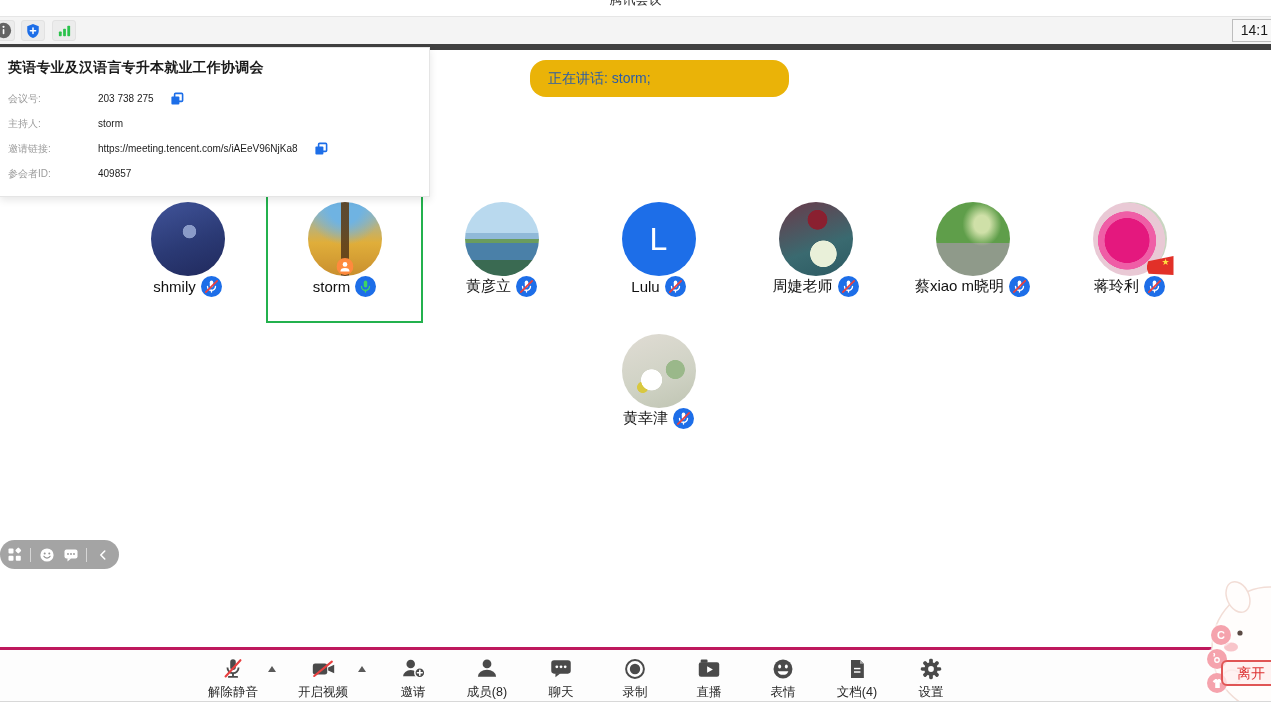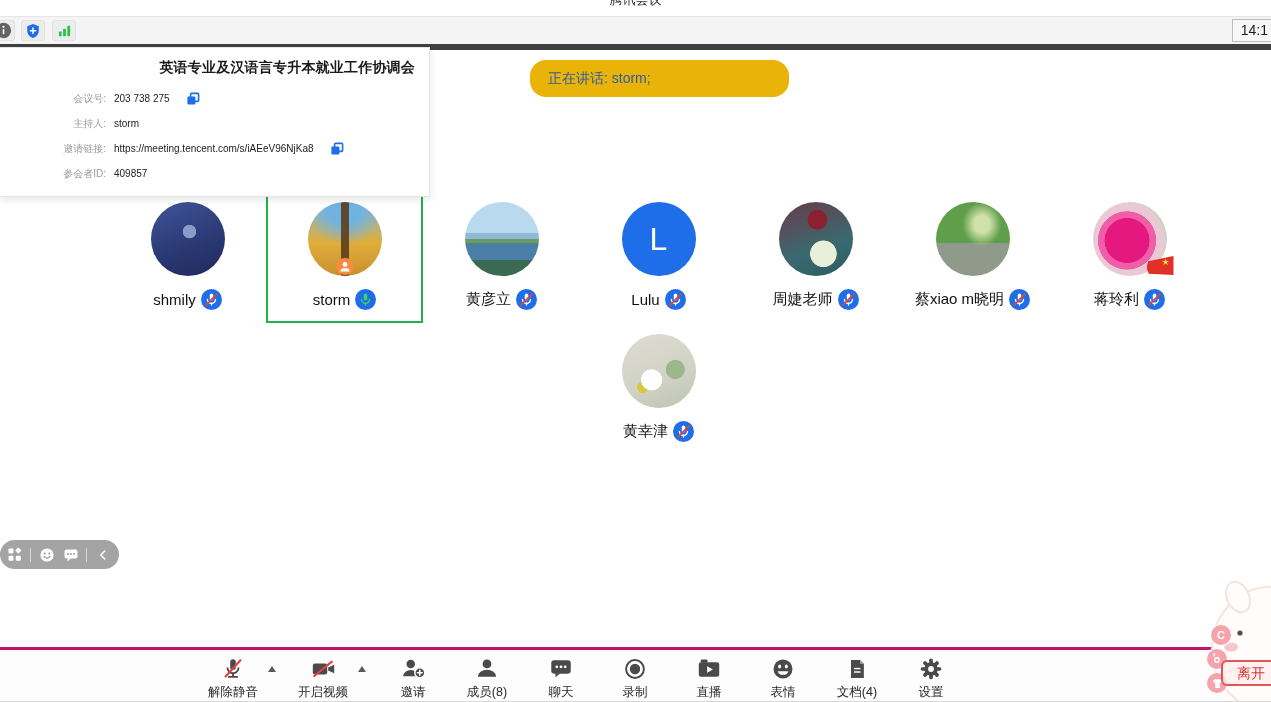--- a/index.html
+++ b/index.html
@@ -10,42 +10,42 @@
   .titlebar { position:absolute; left:0; top:0; width:100%; height:16px; background:#fff; overflow:hidden; }
   .titlebar .apptitle { position:absolute; left:0; right:0; top:-8px; text-align:center; font-size:13px; color:#333; line-height:16px; }
 
   
   .topbar { position:absolute; left:0; top:16px; width:100%; height:34px; background:#f4f4f4; border-top:1px solid #e6e6e6; border-bottom:6px solid #404040; }
   .tb-btn { position:absolute; top:3px; width:24px; height:21px; background:#ececec; border:1px solid #e2e2e2; border-radius:3px; display:flex; align-items:center; justify-content:center; }
   .tb-btn svg { display:block; }
   .clockbox { position:absolute; right:-8px; top:2px; height:23px; background:#f7f7f7; border:1px solid #bdbdbd; padding:0 10px 0 8px; font-size:14px; color:#1a1a1a; line-height:21px; }
 
   
-  .info-card { position:absolute; left:0; top:47px; width:430px; height:150px; background:#fff; border:1px solid #e5e5e5; border-left:none; box-shadow:0 3px 8px rgba(0,0,0,.10); padding:11px 14px 0 24px; z-index:5;text-align:right; }
+  .info-card { position:absolute; left:0; top:47px; width:430px; height:150px; background:#fff; border:1px solid #e5e5e5; border-left:none; box-shadow:0 3px 8px rgba(0,0,0,.10); padding:11px 14px 0 8px; z-index:5; }
   .info-title { font-size:14px; font-weight:bold; color:#1a1a1a; margin-bottom:9px; letter-spacing:.2px; }
   .info-row { display:flex; align-items:center; height:25px; font-size:10px;gap:8px; }
   .info-label { width:82px; color:#9b9b9b; flex:none; }
   .info-value { color:#1c1c1c; white-space:nowrap; }
   .copy-btn { margin-left:8px; display:inline-flex; cursor:pointer; }
 
   
   .speaking-banner { position:absolute; left:530px; top:60px; width:259px; height:37px; background:#eab308; border-radius:16px; font-size:14px; color:#2a5ca8; line-height:37px; padding-left:18px; z-index:4; }
 
   
   .grid-row1 { position:absolute; left:109px; top:190px; display:flex; }
   .grid-row2 { position:absolute; left:580px; top:322px; display:flex; }
   .tile { width:157px; height:133px; display:flex; flex-direction:column; align-items:center; padding-top:10px; border:2px solid transparent; }
   .tile.active { border-color:#23b14d; }
   .avatar-wrap { position:relative; width:74px; height:74px; flex:none; }
   .avatar { width:74px; height:74px; border-radius:50%; overflow:hidden; display:flex; align-items:center; justify-content:center; }
   .initial { color:#fff; font-size:32px; line-height:1; }
   .host-badge { position:absolute; left:50%; bottom:-3px; transform:translateX(-50%); }
   .flag-badge { position:absolute; right:-7px; bottom:1px; width:27px; height:19px; background:#e23028; clip-path:polygon(0 62%, 6% 28%, 100% 0, 100% 100%, 8% 94%); }
   .flag-badge .star { position:absolute; right:4px; top:2px; color:#ffde40; font-size:9px; line-height:1; }
-  .name-row { margin-top:13px; display:flex; align-items:center; gap:5px; }
+  .name-row { display:flex; align-items:center; gap:5px; }
   .pname { font-size:15px; color:#111; white-space:nowrap; }
   .mic { display:inline-flex; }
 
   
   .av-shmily { background:
       radial-gradient(circle at 52% 40%, #8a9bc8 0 11%, rgba(0,0,0,0) 12%),
       linear-gradient(160deg,#41549a 0%, #2b3a75 55%, #20295c 100%); }
   .av-storm { background:
       linear-gradient(90deg, rgba(0,0,0,0) 0 45%, rgba(92,62,26,.9) 45% 55%, rgba(0,0,0,0) 55%),
       radial-gradient(circle at 50% 8%, #6fb3e2 0 20%, rgba(111,179,226,0) 48%),

